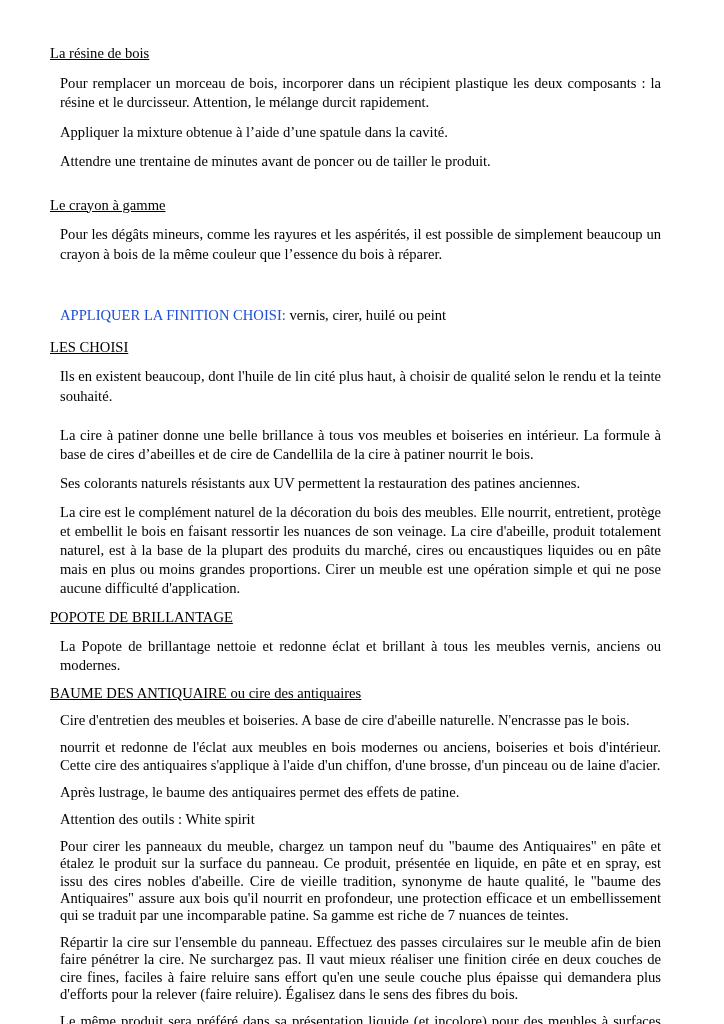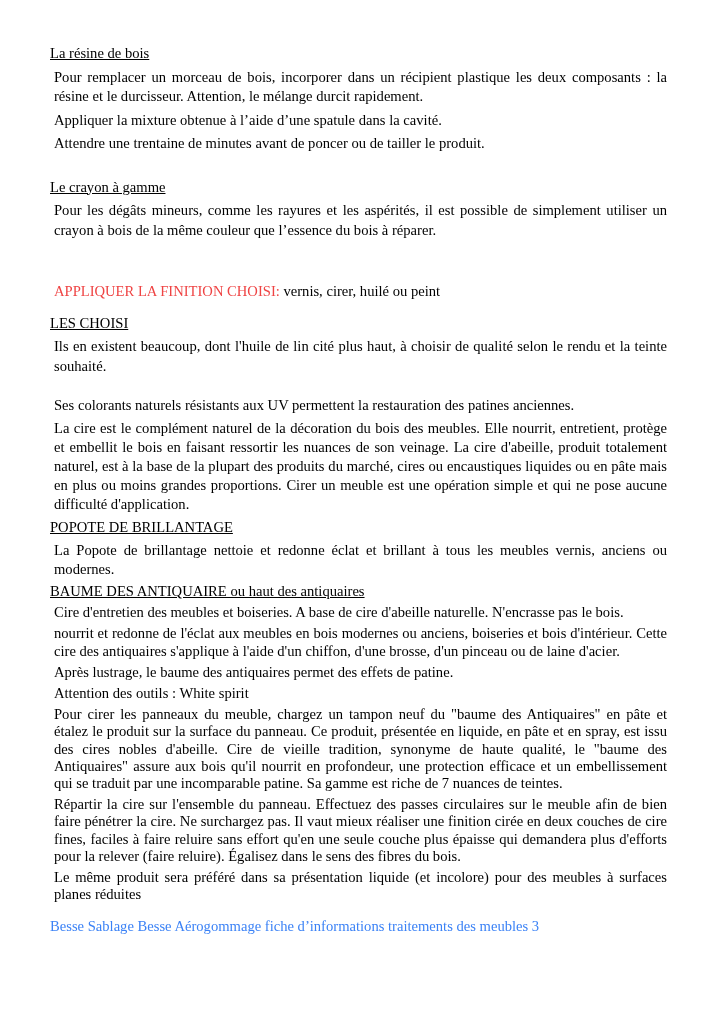--- a/index.html
+++ b/index.html
@@ -21,21 +21,21 @@
   }
   section { margin: 0; }
   h2 {
     margin: 0;
     font-size: 14.6px;
     font-weight: normal;
     line-height: inherit;
     text-decoration: underline;
   }
   p {
-    margin: 4px;
+    margin: 10px;
     text-align: justify;
   }
   .sec-resine   { line-height: 19.5px; }
   .sec-crayon   { line-height: 19.5px; margin-top: 24px; }
   .sec-finition { line-height: 19.5px; margin-top: 42px; }
   .sec-huiles   { line-height: 19.5px; margin-top: 12px; }
   .sec-cire     { line-height: 19px;   margin-top: 20px; }
   .sec-popote   { line-height: 19px;   margin-top: 4px; }
   .sec-baume    { line-height: 17.2px; margin-top: 4px; }
   .finition-line { text-align: left; }
@@ -52,44 +52,45 @@
 
   <section class="sec-resine">
     <h2>La résine de bois</h2>
     <p>Pour remplacer un morceau de bois, incorporer dans un récipient plastique les deux composants : la résine et le durcisseur. Attention, le mélange durcit rapidement.</p>
     <p>Appliquer la mixture obtenue à l’aide d’une spatule dans la cavité.</p>
     <p>Attendre une trentaine de minutes avant de poncer ou de tailler le produit.</p>
   </section>
 
   <section class="sec-crayon">
     <h2>Le crayon à gamme</h2>
-    <p>Pour les dégâts mineurs, comme les rayures et les aspérités, il est possible de simplement utiliser un crayon à bois de la même couleur que l’essence du bois à réparer.</p>
+    <p>Pour les dégâts mineurs, comme les rayures et les aspérités, il est possible de simplement beaucoup un crayon à bois de la même couleur que l’essence du bois à réparer.</p>
   </section>
 
   <section class="sec-finition">
-    <p class="finition-line"><span style="color: #ef4444;">APPLIQUER LA FINITION CHOISI:</span><span> vernis, cirer, huilé ou peint</span></p>
+    <p class="finition-line"><span style="color: #1d4ed8;">APPLIQUER LA FINITION CHOISI:</span><span> vernis, cirer, huilé ou peint</span></p>
   </section>
 
   <section class="sec-huiles">
     <h2>LES CHOISI</h2>
     <p>Ils en existent beaucoup, dont l'huile de lin cité plus haut, à choisir de qualité selon le rendu et la teinte souhaité.</p>
   </section>
 
   <section class="sec-cire">
+    <p>La cire à patiner donne une belle brillance à tous vos meubles et boiseries en intérieur. La formule à base de cires d’abeilles et de cire de Candellila de la cire à patiner nourrit le bois.</p>
     <p>Ses colorants naturels résistants aux UV permettent la restauration des patines anciennes.</p>
     <p>La cire est le complément naturel de la décoration du bois des meubles. Elle nourrit, entretient, protège et embellit le bois en faisant ressortir les nuances de son veinage. La cire d'abeille, produit totalement naturel, est à la base de la plupart des produits du marché, cires ou encaustiques liquides ou en pâte mais en plus ou moins grandes proportions. Cirer un meuble est une opération simple et qui ne pose aucune difficulté d'application.</p>
   </section>
 
   <section class="sec-popote">
     <h2>POPOTE DE BRILLANTAGE</h2>
     <p>La Popote de brillantage nettoie et redonne éclat et brillant à tous les meubles vernis, anciens ou modernes.</p>
   </section>
 
   <section class="sec-baume">
-    <h2>BAUME DES ANTIQUAIRE ou haut des antiquaires</h2>
+    <h2>BAUME DES ANTIQUAIRE ou cire des antiquaires</h2>
     <p>Cire d'entretien des meubles et boiseries. A base de cire d'abeille naturelle. N'encrasse pas le bois.</p>
     <p>nourrit et redonne de l'éclat aux meubles en bois modernes ou anciens, boiseries et bois d'intérieur. Cette cire des antiquaires s'applique à l'aide d'un chiffon, d'une brosse, d'un pinceau ou de laine d'acier.</p>
     <p>Après lustrage, le baume des antiquaires permet des effets de patine.</p>
     <p>Attention des outils : White spirit</p>
     <p>Pour cirer les panneaux du meuble, chargez un tampon neuf du "baume des Antiquaires" en pâte et étalez le produit sur la surface du panneau. Ce produit, présentée en liquide, en pâte et en spray, est issu des cires nobles d'abeille. Cire de vieille tradition, synonyme de haute qualité, le "baume des Antiquaires" assure aux bois qu'il nourrit en profondeur, une protection efficace et un embellissement qui se traduit par une incomparable patine. Sa gamme est riche de 7 nuances de teintes.</p>
     <p>Répartir la cire sur l'ensemble du panneau. Effectuez des passes circulaires sur le meuble afin de bien faire pénétrer la cire. Ne surchargez pas. Il vaut mieux réaliser une finition cirée en deux couches de cire fines, faciles à faire reluire sans effort qu'en une seule couche plus épaisse qui demandera plus d'efforts pour la relever (faire reluire). Égalisez dans le sens des fibres du bois.</p>
     <p>Le même produit sera préféré dans sa présentation liquide (et incolore) pour des meubles à surfaces planes réduites</p>
   </section>
 
   <div class="footer">

